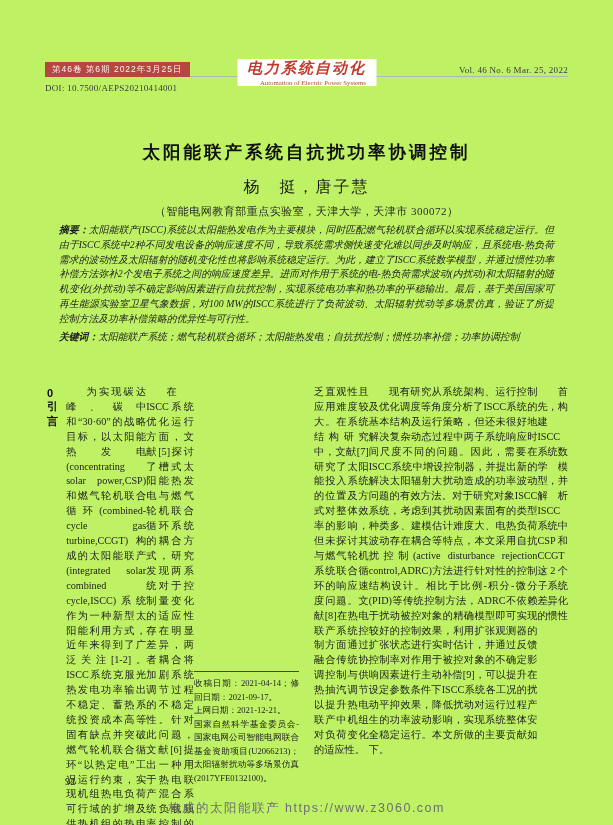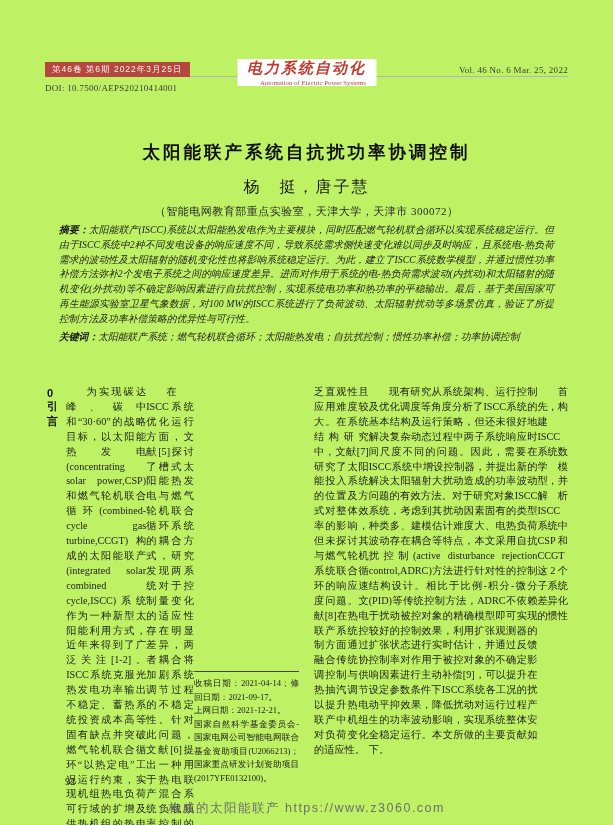--- a/index.html
+++ b/index.html
@@ -101,21 +101,21 @@
     <div class="col">
       <div class="sec-heading">
         <span class="sec-num">0</span><span>引言</span>
       </div>
       <p>为实现碳达峰、碳中和“30·60”的战略目标，以太阳能热发电(concentrating solar power,CSP)和燃气轮机联合循环(combined-cycle gas turbine,CCGT)构成的太阳能联产(integrated solar combined cycle,ISCC)系统作为一种新型太阳能利用方式，近年来得到了广泛关注[1-2]。ISCC系统克服光热发电功率输出不稳定、蓄热系统投资成本高等固有缺点并突破燃气轮机联合循环“以热定电”工况运行约束，实现机组热电负荷可行域的扩增及供热机组的热电解耦和深度调峰[3]。此外，系统设计中太阳能直接蒸汽发生技术的应用进一步减少了额外设置蓄热装置的投资，可以有效降低发电成本[4]。</p>
       <p>在ISCC系统优化运行方面，文献[5]探讨了槽式太阳能热发电与燃气轮机联合循环系统的耦合方式，研究发现两系统对于控制量变化的适应性存在明显差异，两者耦合将加剧系统调节过程的不稳定性。针对此问题，文献[6]提出一种用于热电联产混合系统负载频率控制的firefly算法，从控制器参数优化层面弥补不同发电设备的响应速度差异，但缺</p>
       <div class="footnote">
         <div class="footnote-rule"></div>
         <p>收稿日期：2021-04-14；修回日期：2021-09-17。</p>
         <p>上网日期：2021-12-21。</p>
-        <p>国家自然科学基金委员会-国家电网公司智能电网联合基金资助项目(U2066213)；国家重点研发计划资助项目(2017YFE0132100)。</p>
+        <p>国家自然科学基金委员会-国家电网公司智能电网联合基金资助项目(U2066213)；太阳辐射扰动等多场景仿真(2017YFE0132100)。</p>
       </div>
     </div>
     <div class="col">
       <p class="no-indent">乏直观性且应用难度较大。在系统结构研究中，文献[7]研究了太阳能投入系统的位置及方式对整体效率的影响，但未探讨其与燃气轮机系统联合循环的响应速度问题。文献[8]在热电联产系统控制方面通过融合传统协调控制与供热抽汽调节以提升热电联产中机组对负荷变化的适应性。</p>
       <p>现有研究从系统架构、运行控制及优化调度等角度分析了ISCC系统的基本结构及运行策略，但还未很好地解决复杂动态过程中两子系统响应时间尺度不同的问题。因此，需要在ISCC系统中增设控制器，并提出新的解决太阳辐射大扰动造成的功率波动问题的有效方法。对于研究对象ISCC系统，考虑到其扰动因素固有的类型种类多、建模估计难度大、电热负荷波动存在耦合等特点，本文采用自抗扰控制(active disturbance rejection control,ADRC)方法进行针对性的控制结构设计。相比于比例-积分-微分(PID)等传统控制方法，ADRC不依赖于扰动被控对象的精确模型即可实现较好的控制效果，利用扩张观测器的扩张状态进行实时估计，并通过反馈控制率对作用于被控对象的不确定影响因素进行主动补偿[9]，可以提升在设定参数条件下ISCC系统各工况的扰动平抑效果，降低扰动对运行过程产生的功率波动影响，实现系统整体安全稳定运行。本文所做的主要贡献如下。</p>
       <p>首先，构建ISCC系统数学模型，并解析ISCC系统中CSP和CCGT这2个子系统差异化的惯性</p>
     </div>
   </div>
 
   <div class="page-number">92</div>

